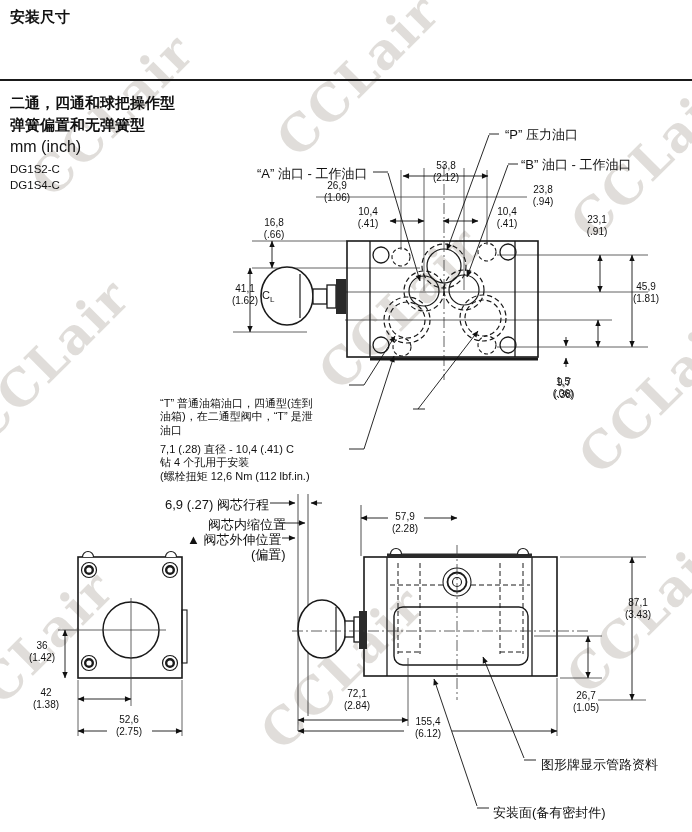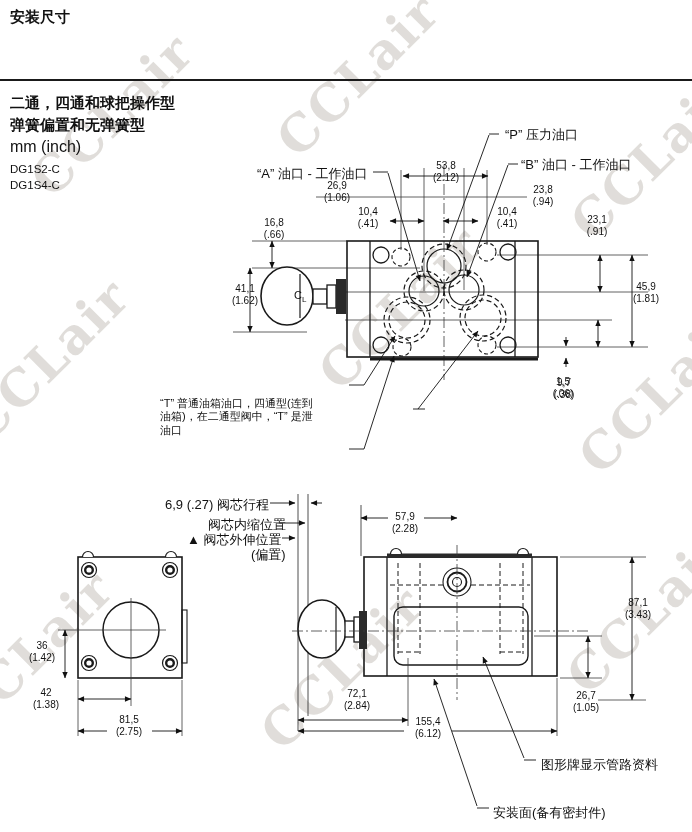--- a/index.html
+++ b/index.html
@@ -11,21 +11,21 @@
   .title{position:absolute;left:10px;top:8px;font-size:15px;font-weight:bold;z-index:3;}
   .rule{position:absolute;left:0;top:79px;width:692px;border-top:2.5px solid #1a1a1a;z-index:3;}
   .subtitle{position:absolute;left:10px;top:92px;font-size:15px;font-weight:bold;line-height:1.45;z-index:3;}
   .units{position:absolute;left:10px;top:138px;font-size:16px;z-index:3;}
   .model{position:absolute;left:10px;font-size:11.5px;z-index:3;}
   svg.draw{position:absolute;left:0;top:0;z-index:1;}
   .dim{position:absolute;transform:translateX(-50%);text-align:center;font-size:10px;
        line-height:1.18;white-space:nowrap;z-index:2;}
   .note{position:absolute;font-size:11px;line-height:1.22;white-space:pre-line;z-index:2;}
   .plabel{position:absolute;font-size:13px;white-space:nowrap;z-index:2;}
-  .cl{position:absolute;font-size:11px;z-index:2;margin-left:32px;}
+  .cl{position:absolute;font-size:11px;z-index:2;}
   .cl sub{font-size:8px;}
 </style>
 </head>
 <body>
 
 <div id="stage">
 
   <span class="wm" style="left:112px;top:115px">CCLair</span>
   <span class="wm" style="left:358px;top:75px">CCLair</span>
   <span class="wm" style="left:652px;top:158px">CCLair</span>
@@ -298,36 +298,39 @@
       <div>(.06)</div>
     </div>
   <div class="dim" style="left:564px;top:377px">
     <div>9,7</div>
       <div>(.38)</div>
     </div>
 
   <div class="note" style="left:160px;top:397px;width:205px">“T” 普通油箱油口，四通型(连到
 油箱)，在二通型阀中，“T” 是泄
 油口</div>
+  <div class="note" style="left:160px;top:443px;width:215px">7,1 (.28) 直径 - 10,4 (.41) C
+钻 4 个孔用于安装
+(螺栓扭矩 12,6 Nm (112 lbf.in.)</div>
 
   <div class="plabel" style="left:165px;top:496px">6,9 (.27) 阀芯行程</div>
   <div class="plabel" style="left:208px;top:516px">阀芯内缩位置</div>
   <div class="plabel" style="left:187px;top:531px">▲ 阀芯外伸位置</div>
   <div class="plabel" style="left:251px;top:546px">(偏置)</div>
 
   <div class="dim" style="left:42px;top:640px">
     <div>36</div>
       <div>(1.42)</div>
     </div>
   <div class="dim" style="left:46px;top:687px">
     <div>42</div>
       <div>(1.38)</div>
     </div>
   <div class="dim" style="left:129px;top:714px">
-    <div>81,5</div>
+    <div>52,6</div>
       <div>(2.75)</div>
     </div>
 
   <div class="dim" style="left:405px;top:511px">
     <div>57,9</div>
       <div>(2.28)</div>
     </div>
   <div class="dim" style="left:638px;top:597px">
     <div>87,1</div>
       <div>(3.43)</div>

